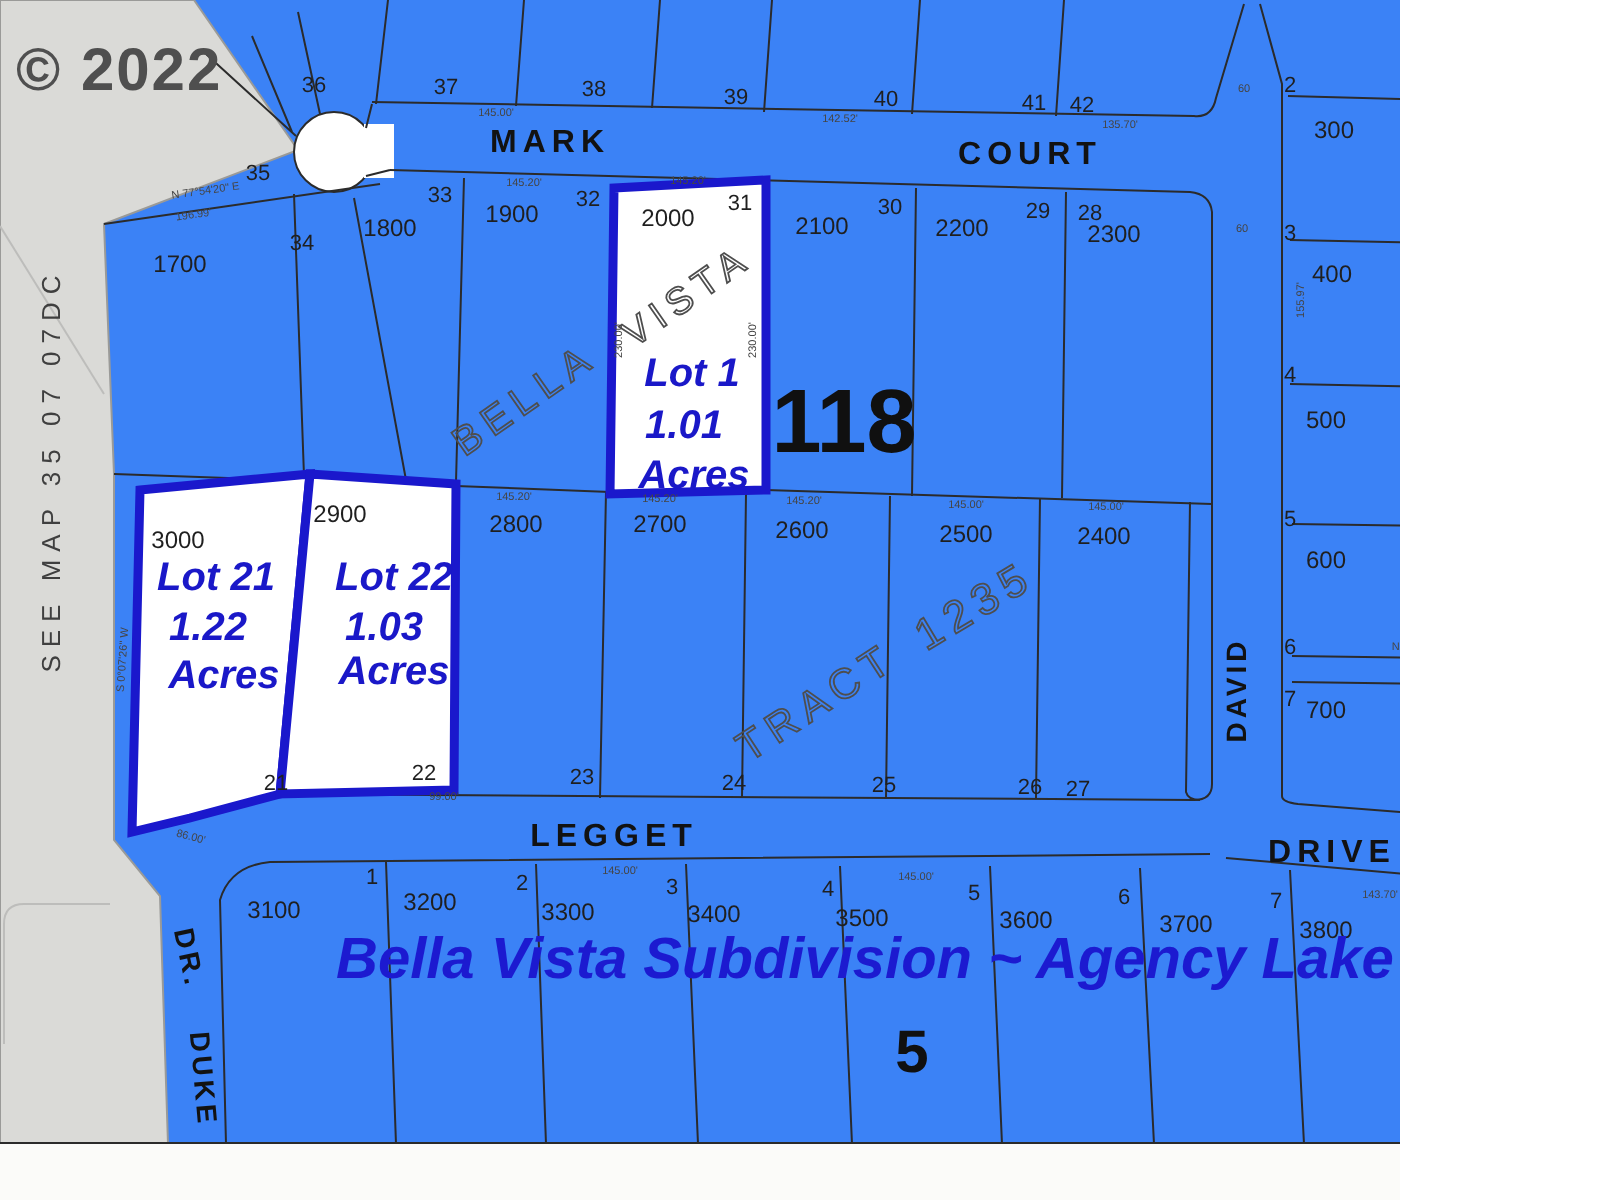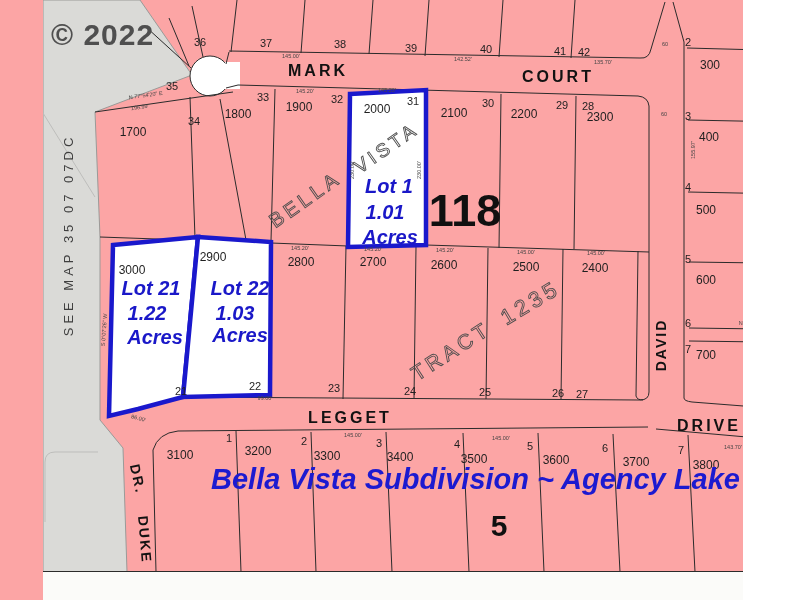--- a/index.html
+++ b/index.html
@@ -1,17 +1,17 @@
 <!DOCTYPE html>
 <html><head>
 <meta charset="utf-8">
 <style>
   html,body{margin:0;padding:0;background:#fff;}
-  #stage{position:relative;width:700px;height:600px;background:#fca5a5;overflow:hidden;
-         font-family:"Liberation Sans",sans-serif;padding-left:43px;}
+  #stage{position:relative;width:700px;height:600px;background:#3b82f6;overflow:hidden;
+         font-family:"Liberation Sans",sans-serif;}
   svg{display:block}
   text{fill:#1f1f1f;font-family:"Liberation Sans",sans-serif;}
   .num{font-size:11px;text-anchor:middle;}
   .tax{font-size:12px;text-anchor:middle;}
   .dim{font-size:5.5px;fill:#454545;text-anchor:middle;}
   .street{font-size:16px;font-weight:600;letter-spacing:3px;text-anchor:middle;fill:#121212;}
   .street-sm{font-size:14px;font-weight:600;letter-spacing:2px;text-anchor:middle;fill:#121212;}
   .hollow{fill:none;stroke:#4e4e4e;stroke-width:0.9;text-anchor:middle;letter-spacing:4px;}
   .big{font-weight:700;text-anchor:middle;fill:#101010;}
   .bluetxt{font-size:20px;font-weight:700;font-style:italic;fill:#1a18c8;text-anchor:middle;}

